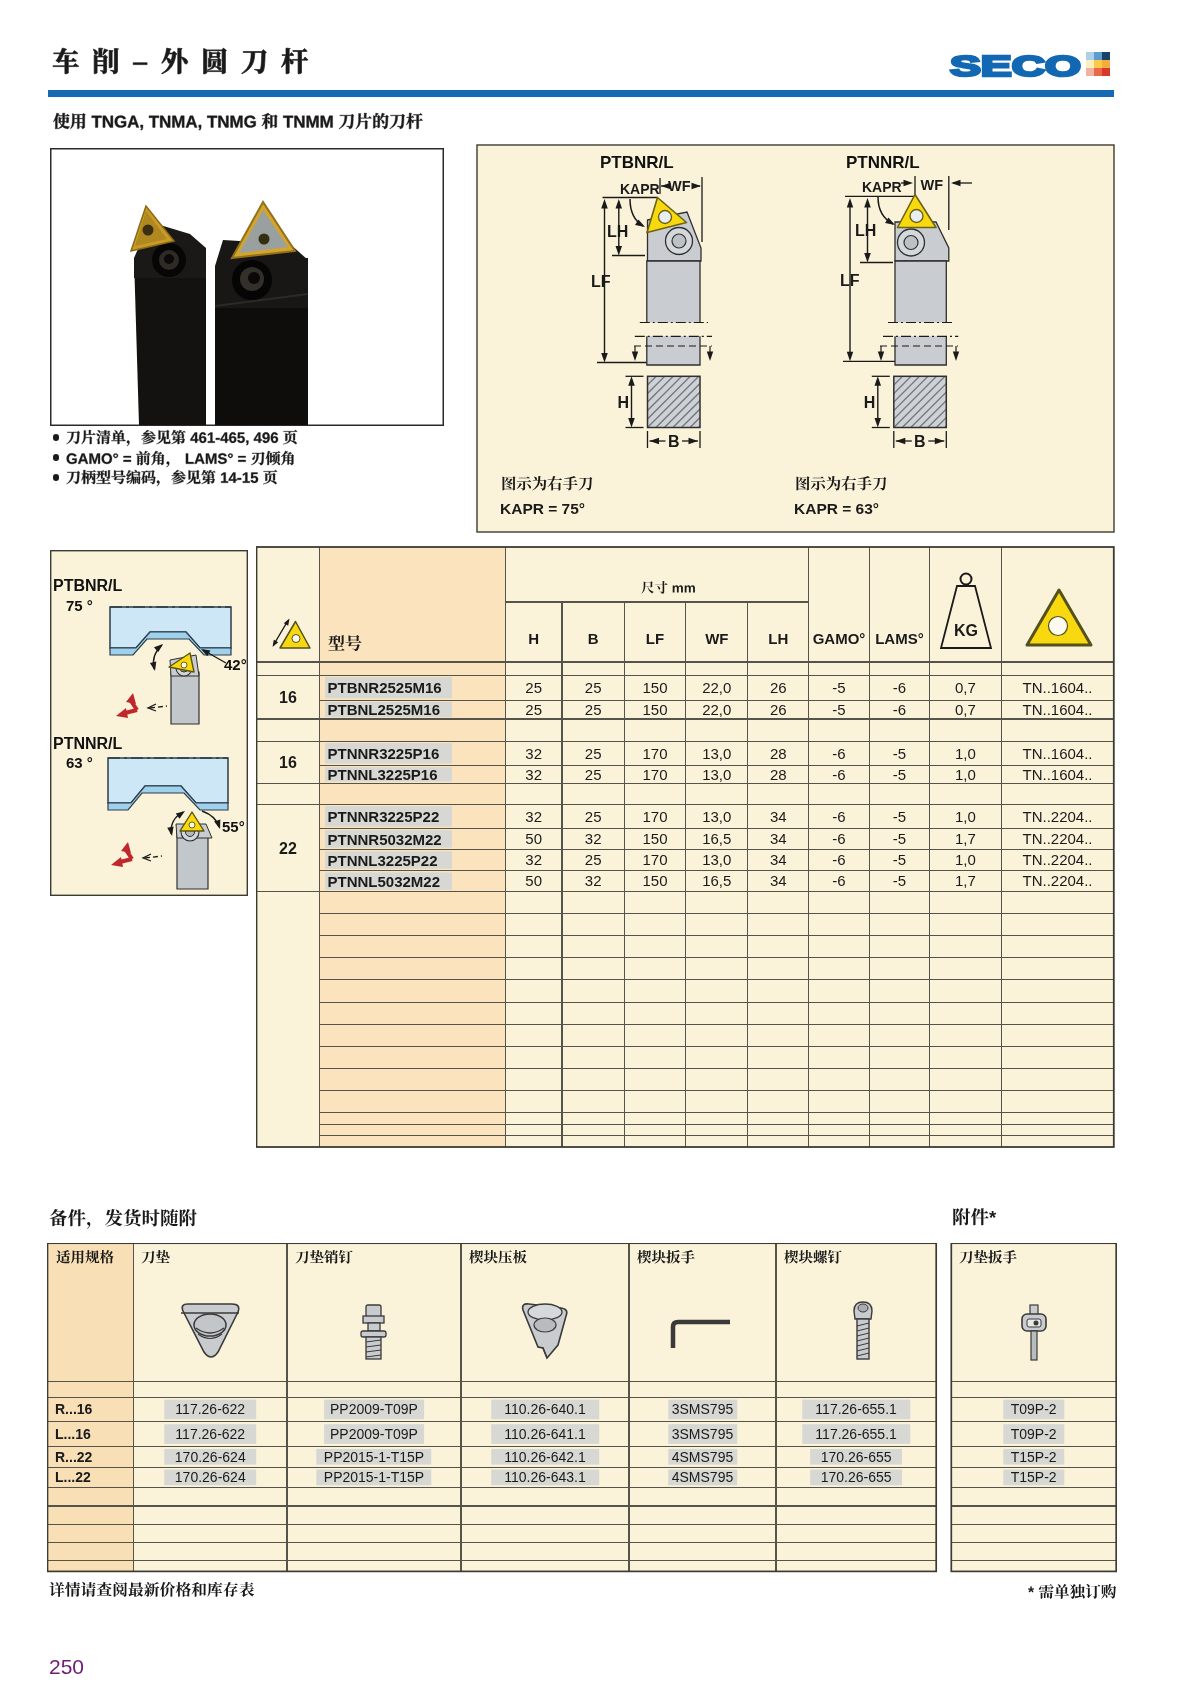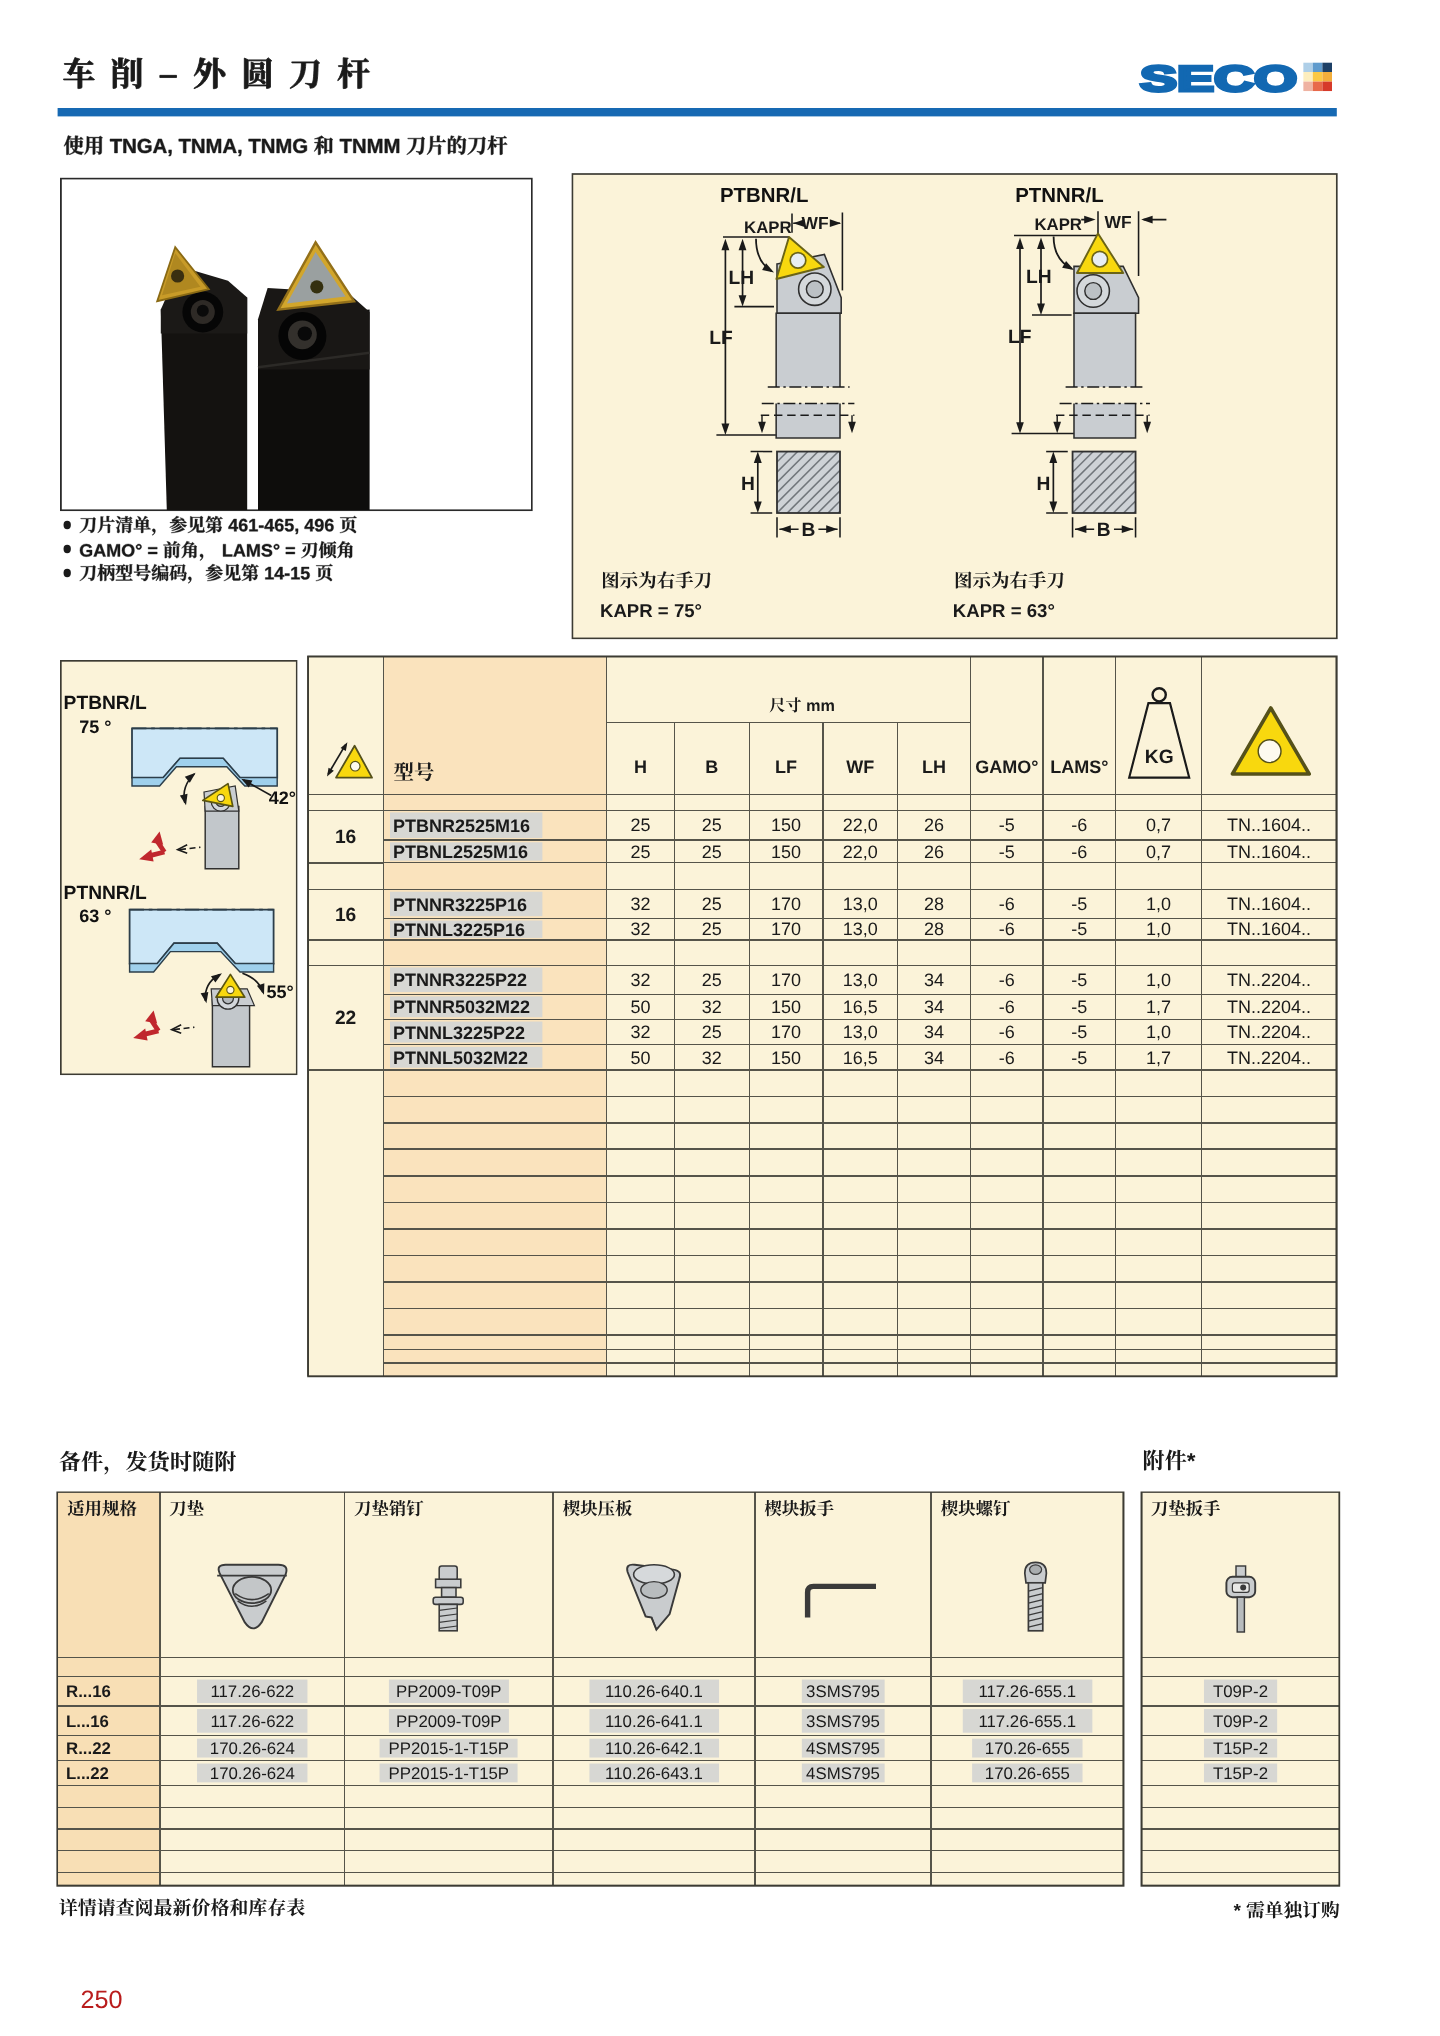--- a/index.html
+++ b/index.html
@@ -732,13 +732,13 @@
     </svg>
 
 <svg class="ct" style="left:47.5px;top:1581.5px" width="209" height="21" viewBox="0 0 209 21">
       <path fill="#1a1a1a" transform="translate(1,13.4)" d="M6.8 -13.3 6.7 -13.2C7.2 -12.5 7.7 -11.4 7.7 -10.4C9.3 -9 11 -12.1 6.8 -13.3ZM1.6 -13.3 1.5 -13.2C2 -12.5 2.7 -11.4 3 -10.5C4.6 -9.4 6 -12.5 1.6 -13.3ZM4.2 -8.4C4.6 -8.5 4.8 -8.6 4.9 -8.7L3.3 -10L2.5 -9.1H0.4L0.6 -8.7H2.5V-2C2.5 -1.6 2.4 -1.5 1.7 -1.1L3 0.9C3.1 0.7 3.3 0.6 3.4 0.3C4.7 -0.9 5.8 -1.9 6.3 -2.5L6.2 -2.7L4.2 -1.9ZM13.4 -11.1 12.5 -9.9H11C11.9 -10.6 12.9 -11.6 13.5 -12.3C13.8 -12.2 14 -12.4 14.1 -12.5L11.5 -13.4C11.3 -12.4 10.9 -10.9 10.6 -9.9H5.5L5.6 -9.4H9.2V-6.6H5.9L6.1 -6.2H9.2V-3.4H5.2L5.3 -3H9.2V1.5H9.5C10.4 1.5 11 1.1 11 1V-3H15C15.3 -3 15.4 -3 15.5 -3.2C14.8 -3.8 13.7 -4.7 13.7 -4.7L12.7 -3.4H11V-6.2H14.3C14.5 -6.2 14.7 -6.3 14.7 -6.4C14.1 -7 13.1 -7.9 13.1 -7.9L12.1 -6.6H11V-9.4H14.8C15 -9.4 15.1 -9.5 15.2 -9.7C14.5 -10.3 13.4 -11.1 13.4 -11.1Z M17.2 -10.6C17.3 -9.5 16.9 -8.2 16.5 -7.7C16.1 -7.4 16 -6.9 16.2 -6.6C16.5 -6.2 17.2 -6.3 17.5 -6.8C17.9 -7.4 18.1 -8.8 17.5 -10.6ZM28 -5.9V-4.6H24.2V-5.9ZM22.4 -6.3V1.4H22.7C23.4 1.4 24.2 1 24.2 0.8V-2.2H28V-0.9C28 -0.7 27.9 -0.6 27.7 -0.6C27.4 -0.6 26.1 -0.7 26.1 -0.7V-0.5C26.8 -0.4 27.1 -0.2 27.3 0.1C27.5 0.4 27.5 0.8 27.6 1.4C29.5 1.2 29.8 0.5 29.8 -0.7V-5.6C30.1 -5.7 30.3 -5.8 30.4 -5.9L28.6 -7.3L27.8 -6.3H24.3L22.4 -7.1ZM24.2 -4.1H28V-2.7H24.2ZM25 -13.3V-11.6H21.5L21.6 -11.1H25V-9.8H22.1L22.3 -9.3H25V-7.9H21.1L21.2 -7.4H30.8C31 -7.4 31.2 -7.5 31.3 -7.7C30.6 -8.3 29.6 -9.1 29.6 -9.1L28.6 -7.9H26.8V-9.3H30.2C30.4 -9.3 30.5 -9.4 30.6 -9.6C30 -10.1 29 -10.9 29 -10.9L28.1 -9.8H26.8V-11.1H30.6C30.8 -11.1 31 -11.2 31 -11.4C30.4 -11.9 29.4 -12.8 29.4 -12.8L28.4 -11.6H26.8V-12.7C27.2 -12.8 27.3 -12.9 27.3 -13.1ZM20.3 -10.9 20.1 -10.8C20.4 -10.2 20.7 -9.2 20.7 -8.4C21.7 -7.4 23.1 -9.5 20.3 -10.9ZM18.3 -13.4V1.4H18.7C19.4 1.4 20.1 1.1 20.1 0.9V-12.7C20.5 -12.8 20.6 -13 20.7 -13.2Z M33.3 -13.3 33.2 -13.2C33.7 -12.5 34.4 -11.4 34.6 -10.5C36.3 -9.4 37.7 -12.6 33.3 -13.3ZM35.8 -8.4C36.2 -8.5 36.4 -8.6 36.4 -8.7L34.9 -10L34.1 -9.1H32L32.2 -8.7L34.1 -8.7V-2.1C34.1 -1.8 34 -1.6 33.2 -1.2L34.5 0.7C34.8 0.6 35 0.3 35.1 -0.2C36.2 -1.5 37 -2.6 37.4 -3.2L37.3 -3.4L35.8 -2.5ZM39.6 -2.6V-4H43.6V-2.6ZM39.6 0.8V-2.1H43.6V-0.9C43.6 -0.7 43.5 -0.6 43.3 -0.6C43 -0.6 41.6 -0.7 41.6 -0.7V-0.5C42.3 -0.4 42.6 -0.2 42.8 0.1C43.1 0.4 43.1 0.8 43.1 1.4C45.2 1.2 45.4 0.5 45.4 -0.7V-5.5C45.8 -5.5 46 -5.7 46.1 -5.8L44.3 -7.2L43.5 -6.2H39.7L37.8 -7V1.4H38C38.8 1.4 39.6 1 39.6 0.8ZM43.6 -5.8V-4.4H39.6V-5.8ZM44.9 -12.8 43.9 -11.5H42.2V-12.8C42.6 -12.9 42.7 -13 42.7 -13.2L40.4 -13.4V-11.5H37L37.1 -11.1H40.4V-9.7H37.6L37.7 -9.2H40.4V-7.7H36.6L36.7 -7.3H46.4C46.7 -7.3 46.8 -7.3 46.9 -7.5C46.2 -8.1 45.1 -9 45.1 -9L44.1 -7.7H42.2V-9.2H45.6C45.8 -9.2 46 -9.3 46 -9.5C45.4 -10 44.4 -10.8 44.4 -10.8L43.5 -9.7H42.2V-11.1H46.2C46.4 -11.1 46.6 -11.1 46.6 -11.3C46 -11.9 44.9 -12.8 44.9 -12.8Z M60.8 -1.1 59.8 0.2H47.9L48 0.6H62.3C62.5 0.6 62.7 0.5 62.7 0.4C62 -0.2 60.8 -1.1 60.8 -1.1ZM57.9 -5.4V-3.9H52.7V-5.4ZM52.7 -0.9V-1.4H57.9V-0.4H58.3C58.9 -0.4 59.8 -0.9 59.8 -1V-5.1C60.1 -5.2 60.3 -5.3 60.4 -5.4L58.6 -6.7L57.8 -5.8H52.8L50.8 -6.6V-0.3H51.1C51.9 -0.3 52.7 -0.7 52.7 -0.9ZM52.7 -1.9V-3.4H57.9V-1.9ZM60.8 -12.2 59.8 -10.9H56.2V-12.6C56.6 -12.7 56.7 -12.9 56.8 -13.1L54.3 -13.3V-10.9H48.1L48.2 -10.5H53.1C52 -8.7 50.1 -7 47.9 -5.9L48 -5.7C50.6 -6.4 52.8 -7.6 54.3 -9.2V-6.3H54.7C55.4 -6.3 56.2 -6.6 56.2 -6.7V-10.5H56.4C57.4 -8.3 59.2 -6.8 61.3 -5.8C61.5 -6.6 62 -7.2 62.7 -7.3L62.7 -7.5C60.7 -8 58.1 -9 56.8 -10.5H62.1C62.3 -10.5 62.5 -10.5 62.6 -10.7C61.9 -11.3 60.8 -12.2 60.8 -12.2Z M68.6 -10.9 68.4 -10.8C68.8 -10.2 69.3 -9.3 69.4 -8.6C70.7 -7.6 72 -10.1 68.6 -10.9ZM66.1 -13.5 66 -13.4C66.5 -12.8 67.2 -11.9 67.4 -11.1C69 -10.1 70.2 -13.1 66.1 -13.5ZM67.1 -11.2 64.7 -11.4V1.4H65C65.7 1.4 66.5 1 66.5 0.8V-10.7C66.9 -10.8 67.1 -10.9 67.1 -11.2ZM74.4 -10.3 72.2 -11C72 -10.2 71.7 -9.1 71.3 -8.2H69.4L67.7 -8.9V-4.1H67.9C68.4 -4.1 68.9 -4.3 69.1 -4.5C69 -2.9 68.7 -1.4 66.7 -0.2L66.9 0.1C69.9 -1.1 70.5 -2.9 70.7 -4.8H71.3V-2C71.3 -1.2 71.4 -0.9 72.5 -0.9H73.3C74.8 -0.9 75.3 -1.1 75.3 -1.6C75.3 -1.9 75.2 -2.1 74.9 -2.2L74.8 -3.7H74.6C74.4 -3 74.3 -2.4 74.1 -2.2C74.1 -2.1 74 -2.1 73.9 -2.1C73.8 -2.1 73.6 -2.1 73.4 -2.1H72.9C72.7 -2.1 72.7 -2.1 72.7 -2.3V-4.8H72.7V-4.3H73C73.5 -4.3 74.3 -4.6 74.3 -4.7V-7.6C74.6 -7.7 74.7 -7.8 74.8 -7.9L73.3 -9L72.6 -8.2H71.9C72.6 -8.8 73.3 -9.5 73.8 -10C74.1 -10 74.3 -10.1 74.4 -10.3ZM72.7 -7.8V-5.2H69.3V-7.8ZM75.6 -12.1H69.5L69.6 -11.7H75.7V-0.9C75.7 -0.7 75.6 -0.6 75.3 -0.6C75 -0.6 73.2 -0.7 73.2 -0.7V-0.4C74 -0.3 74.4 -0.1 74.7 0.2C74.9 0.4 75 0.8 75.1 1.4C77.2 1.2 77.4 0.5 77.4 -0.7V-11.4C77.7 -11.5 78 -11.6 78.1 -11.7L76.3 -13.1Z M89.6 -1.3C88.9 -0.3 88 0.5 86.9 1.2L87 1.3C88.3 0.9 89.4 0.3 90.3 -0.4C91 0.3 91.9 0.8 92.9 1.3C93.2 0.4 93.7 -0.2 94.5 -0.3L94.5 -0.5C93.3 -0.7 92.3 -1.1 91.4 -1.6C92.2 -2.5 92.7 -3.6 93.1 -4.7C93.5 -4.7 93.6 -4.8 93.7 -5L92.1 -6.3L91.2 -5.4H87.1L87.2 -4.9H88.1C88.5 -3.4 88.9 -2.2 89.6 -1.3ZM90.3 -2.3C89.5 -3 88.8 -3.8 88.4 -4.9H91.3C91 -4 90.7 -3.1 90.3 -2.3ZM92.5 -8.5 91.5 -7.2H79.5L79.6 -6.7H81.2V-1.3L79.5 -1.1L80.2 0.8C80.4 0.8 80.6 0.6 80.7 0.5C82.4 -0 83.9 -0.5 85.2 -0.8V1.4H85.5C86.3 1.4 86.9 1.1 86.9 1V-1.4L88.3 -1.8L88.2 -2.1L86.9 -1.9V-6.7H93.9C94.1 -6.7 94.3 -6.8 94.3 -7C93.7 -7.6 92.5 -8.5 92.5 -8.5ZM82.9 -1.4V-3H85.2V-1.7ZM82.9 -6.7H85.2V-5.4H82.9ZM82.9 -3.5V-4.9H85.2V-3.5ZM90 -11.9V-10.6H83.9V-11.9ZM83.9 -8.1V-8.4H90V-7.8H90.3C90.9 -7.8 91.8 -8.1 91.8 -8.2V-11.6C92.2 -11.7 92.4 -11.9 92.5 -12L90.7 -13.3L89.8 -12.4H84L82 -13.2V-7.6H82.3C83 -7.6 83.9 -8 83.9 -8.1ZM83.9 -8.8V-10.2H90V-8.8Z M100.4 -4.3 100.2 -4.2C100.6 -3.5 101 -2.4 101 -1.5C102.3 -0.2 104 -3 100.4 -4.3ZM101.7 -12.2 100.8 -11H99.7C100.6 -11.4 100.8 -13 97.9 -13.4L97.8 -13.3C98.2 -12.8 98.6 -12 98.6 -11.3C98.8 -11.2 98.9 -11.1 99.1 -11H95.5L95.7 -10.6H96.7L96.6 -10.5C96.9 -9.8 97.2 -8.8 97.2 -8C98.4 -6.7 100 -9.1 96.9 -10.6H100.4C100.2 -9.7 100 -8.5 99.7 -7.6H95.3L95.4 -7.2H98.3V-5.3H95.5L95.7 -4.8H98.3V-3.9L96.6 -4.6C96.4 -3.3 96 -1.3 95.2 0L95.4 0.2C96.7 -0.8 97.6 -2.2 98.2 -3.4H98.3V-0.6C98.3 -0.4 98.3 -0.3 98.1 -0.3C97.8 -0.3 96.8 -0.4 96.8 -0.4V-0.2C97.4 -0.1 97.6 0.1 97.8 0.3C97.9 0.5 98 0.9 98 1.4C99.8 1.2 100.1 0.6 100.1 -0.6V-4.8H102.7C102.9 -4.8 103 -4.9 103.1 -5.1C102.6 -5.6 101.6 -6.4 101.6 -6.4L100.8 -5.3H100.1V-7.2H103C103.2 -7.2 103.3 -7.2 103.4 -7.3V-6.8C103.4 -4 103.1 -1 101.2 1.2L101.4 1.4C104.9 -0.7 105.1 -4 105.1 -6.8V-7.4H106.6V1.4H107C107.9 1.4 108.5 1 108.5 0.9V-7.4H109.8C110.1 -7.4 110.2 -7.4 110.3 -7.6C109.6 -8.2 108.5 -9.2 108.5 -9.2L107.5 -7.8H105.1V-11C106.6 -11.2 108.1 -11.5 109 -11.8C109.5 -11.7 109.8 -11.7 110 -11.9L108 -13.4C107.4 -12.9 106.3 -12.1 105.2 -11.5L103.4 -12.1V-7.5C102.8 -8 101.9 -8.8 101.9 -8.8L101 -7.6H100.2C100.9 -8.3 101.5 -9.1 101.9 -9.7C102.3 -9.7 102.5 -9.8 102.5 -10L100.5 -10.6H102.7C103 -10.6 103.1 -10.7 103.2 -10.8C102.6 -11.4 101.7 -12.2 101.7 -12.2Z M117.5 -7.8V-4.9C117.5 -2.7 117.1 -0.4 114.8 1.2L115 1.4C118.6 0.1 119.3 -2.5 119.4 -4.9V-7.2C119.7 -7.2 119.9 -7.4 119.9 -7.6ZM120.9 -12.3C121.4 -10.4 122.4 -8.8 123.6 -7.7L121.5 -7.9V1.3H121.8C122.5 1.3 123.3 1 123.3 0.8V-7.2C123.6 -7.3 123.7 -7.4 123.8 -7.5C124.1 -7.2 124.4 -6.9 124.8 -6.7C124.9 -7.4 125.4 -8.2 126.2 -8.4L126.2 -8.6C124.3 -9.3 122.2 -10.6 121.2 -12.5C121.6 -12.5 121.8 -12.6 121.8 -12.8L119.2 -13.4C118.8 -11.3 116.8 -8.2 114.8 -6.6V-8.3C115.1 -8.4 115.2 -8.5 115.3 -8.6L114.4 -8.9C115 -10 115.5 -11.1 116 -12.3C116.4 -12.3 116.6 -12.5 116.7 -12.6L114.1 -13.4C113.4 -10.3 112.1 -7 110.9 -4.9L111.1 -4.8C111.8 -5.3 112.4 -6 112.9 -6.7V1.4H113.3C114 1.4 114.8 1 114.8 0.9V-6.5L114.9 -6.4C117.4 -7.6 119.9 -9.8 120.9 -12.3Z M132 -10.8 131.1 -9.6H130.8V-12.8C131.3 -12.8 131.4 -13 131.4 -13.2L129.1 -13.5V-9.6H126.9L127 -9.1H128.9C128.5 -6.7 127.9 -4.3 126.7 -2.4L126.9 -2.3C127.8 -3.1 128.5 -4 129.1 -5V1.4H129.5C130.1 1.4 130.8 1 130.8 0.9V-7.5C131.2 -6.9 131.5 -6.1 131.5 -5.4C132.8 -4.3 134.3 -6.7 130.8 -7.9V-9.1H133C133.2 -9.1 133.4 -9.2 133.4 -9.4C132.9 -9.9 132 -10.8 132 -10.8ZM137.2 -12.6 134.9 -13.4C134.4 -11.1 133.4 -9 132.4 -7.6L132.5 -7.5C133.4 -8.1 134.3 -8.8 135 -9.7C135.3 -8.9 135.8 -8.2 136.3 -7.5C135.1 -6.2 133.5 -5.1 131.7 -4.3L131.8 -4.1C132.5 -4.3 133.1 -4.5 133.7 -4.7V1.4H134C134.9 1.4 135.4 1.1 135.4 1V0.3H138.4V1.2H138.7C139.6 1.2 140.2 0.9 140.2 0.8V-3.9C140.6 -4 140.7 -4 140.8 -4.2L140.1 -4.8L140.7 -4.5C140.8 -5.4 141.2 -5.9 141.9 -6.2L142 -6.4C140.5 -6.6 139.2 -7 138.2 -7.6C139.1 -8.5 139.8 -9.5 140.4 -10.6C140.8 -10.6 141 -10.7 141.1 -10.8L139.5 -12.3L138.5 -11.3H136.1C136.3 -11.6 136.4 -12 136.6 -12.3C137 -12.2 137.1 -12.4 137.2 -12.6ZM135.2 -10C135.5 -10.3 135.7 -10.6 135.8 -10.9H138.5C138.1 -10 137.6 -9.1 137 -8.3C136.3 -8.8 135.7 -9.4 135.2 -10ZM139 -5.2 138.3 -4.5H135.6L134.3 -5C135.3 -5.4 136.3 -6 137.1 -6.6C137.6 -6.1 138.3 -5.6 139 -5.2ZM135.4 -0.2V-4H138.4V-0.2Z M148.9 -9.5 148 -8.2H147.5V-11.3C148.2 -11.4 148.8 -11.5 149.3 -11.6C149.8 -11.5 150.2 -11.5 150.4 -11.6L148.4 -13.4C147.2 -12.6 144.8 -11.5 142.8 -10.9L142.8 -10.7C143.8 -10.8 144.8 -10.9 145.7 -11V-8.2H142.8L142.9 -7.7H145.2C144.8 -5.5 143.9 -3 142.6 -1.3L142.8 -1.1C143.9 -2.1 144.9 -3.2 145.7 -4.4V1.4H146C146.9 1.4 147.5 1 147.5 0.9V-6.2C148 -5.6 148.5 -4.6 148.6 -3.9C150 -2.7 151.5 -5.5 147.5 -6.7V-7.7H150.1C150.3 -7.7 150.5 -7.8 150.5 -8C149.9 -8.6 148.9 -9.5 148.9 -9.5ZM154.7 -10.4V-2H152.4V-10.4ZM152.4 -0.3V-1.5H154.7V0.1H155C155.6 0.1 156.5 -0.3 156.5 -0.4V-10C156.8 -10.1 157.1 -10.3 157.2 -10.4L155.4 -11.8L154.5 -10.8H152.5L150.6 -11.6V0.4H150.9C151.7 0.4 152.4 -0.1 152.4 -0.3Z M167.3 -10.3 165 -10.9C164.9 -10.4 164.6 -9.7 164.3 -8.8H162L162.1 -8.4H164.1C163.7 -7.5 163.2 -6.5 162.9 -5.8C162.6 -5.7 162.4 -5.5 162.2 -5.4L163.9 -4.2L164.6 -5H166.6V-2.8H161.6L161.7 -2.3H166.6V1.4H166.9C167.9 1.4 168.4 1 168.4 0.9V-2.3H172.8C173 -2.3 173.2 -2.4 173.2 -2.6C172.5 -3.2 171.3 -4.1 171.3 -4.1L170.2 -2.8H168.4V-5H171.7C172 -5 172.1 -5.1 172.2 -5.2C171.5 -5.8 170.4 -6.7 170.4 -6.7L169.5 -5.4H168.4V-7.4C168.9 -7.4 169 -7.6 169 -7.8L166.6 -8.1V-5.4H164.7C165.1 -6.3 165.6 -7.4 166 -8.4H172.3C172.5 -8.4 172.7 -8.5 172.7 -8.7C172 -9.3 170.8 -10.1 170.8 -10.1L169.7 -8.8H166.2L166.7 -10C167.1 -9.9 167.3 -10.1 167.3 -10.3ZM171.7 -12.7 170.8 -11.4H167.5C168.4 -11.9 168.3 -13.6 165.3 -13.5L165.1 -13.4C165.6 -12.9 166.2 -12.2 166.4 -11.5L166.5 -11.4H161.9L159.8 -12.2V-7.1C159.8 -4.3 159.8 -1.2 158.4 1.2L158.6 1.3C161.5 -0.9 161.6 -4.4 161.6 -7.1V-10.9H173C173.2 -10.9 173.4 -11 173.4 -11.2C172.8 -11.8 171.7 -12.7 171.7 -12.7Z M186.9 -12.1 185.8 -10.7H180.8C181 -11.3 181.3 -11.8 181.5 -12.4C181.9 -12.4 182 -12.5 182.1 -12.7L179.6 -13.5C179.4 -12.6 179.1 -11.7 178.8 -10.7H174.8L174.9 -10.3H178.6C177.7 -7.9 176.3 -5.5 174.4 -3.7L174.5 -3.6C175.5 -4.1 176.4 -4.8 177.1 -5.5V1.4H177.5C178.3 1.4 179 0.8 179 0.6V-6.7C179.3 -6.8 179.4 -6.9 179.5 -7L178.7 -7.3C179.5 -8.3 180.1 -9.3 180.6 -10.3H188.4C188.7 -10.3 188.8 -10.3 188.9 -10.5C188.1 -11.2 186.9 -12.1 186.9 -12.1ZM186.9 -5.7 185.8 -4.4H184.7V-5.6C185.1 -5.6 185.2 -5.7 185.3 -6L184.7 -6C185.7 -6.5 186.7 -7.1 187.4 -7.6C187.7 -7.6 187.9 -7.6 188 -7.8L186.3 -9.4L185.3 -8.4H180.2L180.3 -7.9H185.3C184.9 -7.4 184.4 -6.7 184 -6.1L182.9 -6.2V-4.4H179.4L179.5 -4H182.9V-0.9C182.9 -0.7 182.8 -0.6 182.5 -0.6C182.2 -0.6 180.3 -0.7 180.3 -0.7V-0.5C181.2 -0.4 181.5 -0.2 181.8 0.1C182.1 0.4 182.2 0.8 182.3 1.4C184.4 1.2 184.7 0.5 184.7 -0.8V-4H188.2C188.5 -4 188.6 -4.1 188.7 -4.3C188 -4.9 186.9 -5.7 186.9 -5.7Z M199 -13.3 196.5 -13.5V-11.5H191.1L191.2 -11.1H196.5V-9.3H191.9L192 -8.9H196.5V-7H190.3L190.4 -6.6H195.5C194.3 -4.9 192.3 -3.1 190 -2L190.1 -1.8C191.5 -2.2 192.8 -2.7 194 -3.3V-1.1C194 -0.8 193.9 -0.7 193.2 -0.3L194.4 1.6C194.5 1.5 194.6 1.4 194.7 1.3C196.7 0.1 198.4 -1 199.3 -1.6L199.2 -1.8C198 -1.5 196.9 -1.1 195.9 -0.9V-4.4C196.8 -5 197.5 -5.7 198.1 -6.5C199 -2.6 200.7 -0.2 203.5 1C203.6 0.1 204.1 -0.6 205 -1L205 -1.3C203.3 -1.6 201.8 -2.1 200.6 -3.2C201.8 -3.6 203.1 -4.2 204 -4.7C204.4 -4.7 204.5 -4.7 204.6 -4.9L202.5 -6.3C202 -5.5 201.1 -4.4 200.2 -3.6C199.5 -4.3 198.9 -5.3 198.4 -6.6H204.3C204.6 -6.6 204.7 -6.6 204.8 -6.8C204.1 -7.4 203 -8.3 203 -8.3L202 -7H198.4V-8.9H203.1C203.4 -8.9 203.5 -8.9 203.6 -9.1C203 -9.7 201.9 -10.6 201.9 -10.6L200.9 -9.3H198.4V-11.1H203.7C204 -11.1 204.1 -11.1 204.2 -11.3C203.5 -11.9 202.4 -12.8 202.4 -12.8L201.5 -11.5H198.4V-12.8C198.9 -12.9 199 -13.1 199 -13.3Z"></path>
     </svg>
 
 <svg class="ct" style="left:1027.1px;top:1583.5px" width="92" height="21" viewBox="0 0 92 21">
       <path fill="#1a1a1a" transform="translate(1,13.3)" d="M3.7 -8.6 5.5 -9.4 6.1 -7.9 4.2 -7.5 5.6 -5.8 4.2 -4.9 3.1 -6.8 1.9 -4.9 0.5 -5.9 1.9 -7.5 0 -7.9 0.6 -9.4 2.4 -8.6 2.2 -10.7H3.9Z M22.6 -7.5H19.6V-7H22.6ZM22.3 -8.9H19.6V-8.4H22.3ZM16.6 -7.5H13.5V-7.1H16.6ZM16.6 -8.9H13.8V-8.4H16.6ZM12.5 -11.2 12.2 -11.2C12.4 -10.4 11.9 -9.6 11.4 -9.3C11 -9 10.7 -8.6 10.8 -8.1C11 -7.5 11.7 -7.4 12.2 -7.7C12.7 -8 13.1 -8.8 12.9 -9.9H17.2V-6.2H17.5C18.5 -6.2 19 -6.6 19 -6.6V-9.9H23.4C23.3 -9.3 23.2 -8.5 23.1 -7.9L23.2 -7.8C23.9 -8.3 24.7 -9 25.1 -9.6C25.5 -9.6 25.6 -9.7 25.7 -9.8L24.2 -11.3L23.3 -10.4H19V-11.7H23.9C24.1 -11.7 24.3 -11.8 24.4 -11.9C23.7 -12.5 22.6 -13.3 22.6 -13.3L21.7 -12.1H12.5L12.7 -11.7H17.2V-10.4H12.8C12.7 -10.6 12.6 -10.9 12.5 -11.2ZM23.6 -6.9 22.7 -5.8H11.2L11.4 -5.4H16.8C16.8 -5 16.7 -4.5 16.6 -4.1H14.5L12.7 -4.8V1.4H12.9C13.6 1.4 14.4 1 14.4 0.9V-3.7H15.9V0.7H16.2C17 0.7 17.5 0.4 17.5 0.4V-3.7H19V0.5H19.3C20.2 0.5 20.7 0.2 20.7 0.2V-3.7H22.2V-0.8C22.2 -0.6 22.2 -0.5 22 -0.5C21.8 -0.5 21 -0.6 21 -0.6V-0.4C21.4 -0.3 21.7 -0.1 21.8 0.2C21.9 0.5 22 0.9 22 1.4C23.7 1.3 24 0.6 24 -0.6V-3.4C24.3 -3.4 24.5 -3.6 24.6 -3.7L22.9 -5L22.1 -4.1H19H17.5C18 -4.4 18.5 -4.9 18.9 -5.4H24.9C25.1 -5.4 25.3 -5.4 25.3 -5.6C24.7 -6.1 23.6 -6.9 23.6 -6.9Z M29.7 -13 29.6 -12.9C30.2 -12.2 31 -11 31.2 -10C32.9 -8.9 34.2 -12.2 29.7 -13ZM37.3 -7.1H34.7V-9.2H37.3ZM37.3 -6.7V-4.6H34.7V-6.7ZM30.3 -7.1V-9.2H32.8V-7.1ZM30.3 -6.7H32.8V-4.6H30.3ZM39.2 -3.6 38.1 -2.3H34.7V-4.1H37.3V-3.5H37.6C38.2 -3.5 39.1 -3.9 39.1 -4V-8.9C39.4 -9 39.6 -9.1 39.7 -9.2L38 -10.5L37.1 -9.6H34.9C35.9 -10.2 37 -11.1 37.9 -11.9C38.2 -11.9 38.4 -12 38.5 -12.2L36.2 -13.2C35.7 -11.9 35 -10.5 34.4 -9.6H30.4L28.4 -10.4V-3.2H28.7C29.5 -3.2 30.3 -3.7 30.3 -3.8V-4.1H32.8V-2.3H26.4L26.6 -1.8H32.8V1.4H33.2C34.1 1.4 34.7 1 34.7 0.9V-1.8H40.7C40.9 -1.8 41.1 -1.9 41.2 -2.1C40.4 -2.7 39.2 -3.6 39.2 -3.6Z M50.9 -9.6V-5.5H49.3V-9.6ZM52.6 -9.6H54.3V-5.5H52.6ZM50.9 -13.1V-10.1H49.4L47.6 -10.8V-3.8H47.8C48.5 -3.8 49.3 -4.2 49.3 -4.3V-5H50.9V-1.2C49.1 -1.1 47.6 -1 46.8 -1L47.5 1.2C47.7 1.2 47.9 1 48 0.8C50.9 0 53.1 -0.6 54.6 -1.1C54.9 -0.5 55 0.2 55.1 0.9C56.8 2.5 58.5 -1.3 53.7 -3.7L53.6 -3.6C53.9 -3 54.2 -2.3 54.5 -1.5L52.6 -1.4V-5H54.3V-4.3H54.6C55.2 -4.3 56.1 -4.6 56.1 -4.7V-9.3C56.4 -9.4 56.6 -9.5 56.7 -9.7L55 -11L54.2 -10.1H52.6V-12.5C52.9 -12.6 53.1 -12.7 53.1 -12.9ZM45.8 -13.2C45.6 -12.6 45.2 -11.8 44.7 -11C44.1 -11.6 43.4 -12.2 42.4 -12.7L42.3 -12.5C43.1 -11.8 43.8 -11 44.2 -10.1C43.6 -9.1 42.8 -8.2 42 -7.4L42.1 -7.2C43.1 -7.7 43.9 -8.3 44.7 -9C44.8 -8.7 44.9 -8.3 44.9 -8C44.3 -6.2 43.3 -4.3 41.8 -2.9L42 -2.7C43.2 -3.4 44.4 -4.3 45.2 -5.1V-4.8C45.2 -3.1 45.1 -1.4 44.6 -0.7C44.5 -0.6 44.4 -0.5 44.1 -0.5C43.5 -0.5 42.4 -0.6 42.4 -0.6V-0.4C43 -0.3 43.3 -0.1 43.5 0.1C43.7 0.4 43.8 0.8 43.8 1.4C44.8 1.4 45.5 1.2 45.9 0.6C46.7 -0.5 46.9 -2.7 46.9 -4.8C46.8 -6.7 46.6 -8.4 45.6 -9.9C46.3 -10.6 46.9 -11.3 47.3 -11.9C47.7 -11.9 47.9 -12 48 -12.1Z M58.5 -13.2 58.4 -13.1C59 -12.4 59.8 -11.2 60.1 -10.2C61.9 -9.1 63.2 -12.6 58.5 -13.2ZM61.7 -8.1C62 -8.1 62.1 -8.2 62.2 -8.3L60.9 -9.7L60.2 -8.9H57.8L57.9 -8.4H59.9V-1.9C59.9 -1.5 59.7 -1.4 59.1 -1L60.4 1C60.6 0.8 60.8 0.6 60.9 0.3C62.3 -1.1 63.4 -2.4 64 -3L63.9 -3.2L61.7 -2ZM70.7 -12.7 69.7 -11.4H62.9L63 -11H66.8V-1.1C66.8 -0.9 66.7 -0.8 66.5 -0.8C66.1 -0.8 64.3 -0.9 64.3 -0.9V-0.7C65.2 -0.5 65.6 -0.3 65.8 -0C66.1 0.3 66.2 0.8 66.2 1.4C68.4 1.2 68.7 0.3 68.7 -1V-11H72C72.2 -11 72.4 -11 72.4 -11.2C71.8 -11.8 70.7 -12.7 70.7 -12.7Z M73.8 -12.4V-3.4H74C74.8 -3.4 75.2 -3.7 75.2 -3.8V-11.3H77.9V-3.7H78.2C78.9 -3.7 79.5 -4 79.5 -4.1V-11.2C79.8 -11.2 80 -11.4 80.1 -11.5L78.6 -12.6L77.9 -11.8H75.4ZM83.2 -6.1 83 -6C83.2 -5.4 83.4 -4.7 83.5 -3.9C82.6 -3.8 81.6 -3.8 80.9 -3.7C81.8 -4.9 82.9 -6.6 83.5 -7.8C83.8 -7.8 84 -7.9 84.1 -8.1L81.9 -9C81.7 -7.6 80.9 -4.9 80.2 -3.9C80.1 -3.8 79.8 -3.7 79.8 -3.7L80.6 -1.9C80.8 -2 80.9 -2.1 81 -2.3C82 -2.7 82.9 -3.1 83.6 -3.5C83.7 -3.1 83.7 -2.7 83.7 -2.4C84.9 -1.1 86.3 -3.8 83.2 -6.1ZM83.4 -12.7 81 -13.3C80.8 -10.9 80.2 -8.4 79.5 -6.7L79.8 -6.6C80.6 -7.4 81.3 -8.6 81.9 -9.9H85.8C85.7 -4.4 85.4 -1.4 84.8 -0.8C84.7 -0.6 84.5 -0.6 84.3 -0.6C83.9 -0.6 82.9 -0.7 82.2 -0.7V-0.5C82.9 -0.4 83.4 -0.1 83.7 0.1C83.9 0.4 84 0.8 84 1.3C84.9 1.3 85.6 1.1 86.2 0.5C87 -0.4 87.3 -3.3 87.5 -9.6C87.8 -9.7 88 -9.8 88.1 -9.9L86.6 -11.3L85.6 -10.3H82.1C82.4 -11 82.6 -11.6 82.8 -12.3C83.2 -12.3 83.4 -12.5 83.4 -12.7ZM77.9 -9.8 76 -10.2C76 -4.1 76.1 -1 73.2 1.2L73.4 1.4C75.5 0.4 76.5 -1 76.9 -3C77.4 -2.1 78 -0.9 78.1 0.1C79.5 1.3 80.9 -1.7 77 -3.4C77.3 -5 77.2 -7 77.3 -9.4C77.6 -9.5 77.8 -9.6 77.9 -9.8Z"></path>
     </svg>
 
-<div class="abs" style="left:67px;top:1655px;font-size:21px;color:#b91c1c">250</div>
+<div class="abs" style="left:49px;top:1655px;font-size:21px;color:#701a75">250</div>
 </div>
 </body></html>

